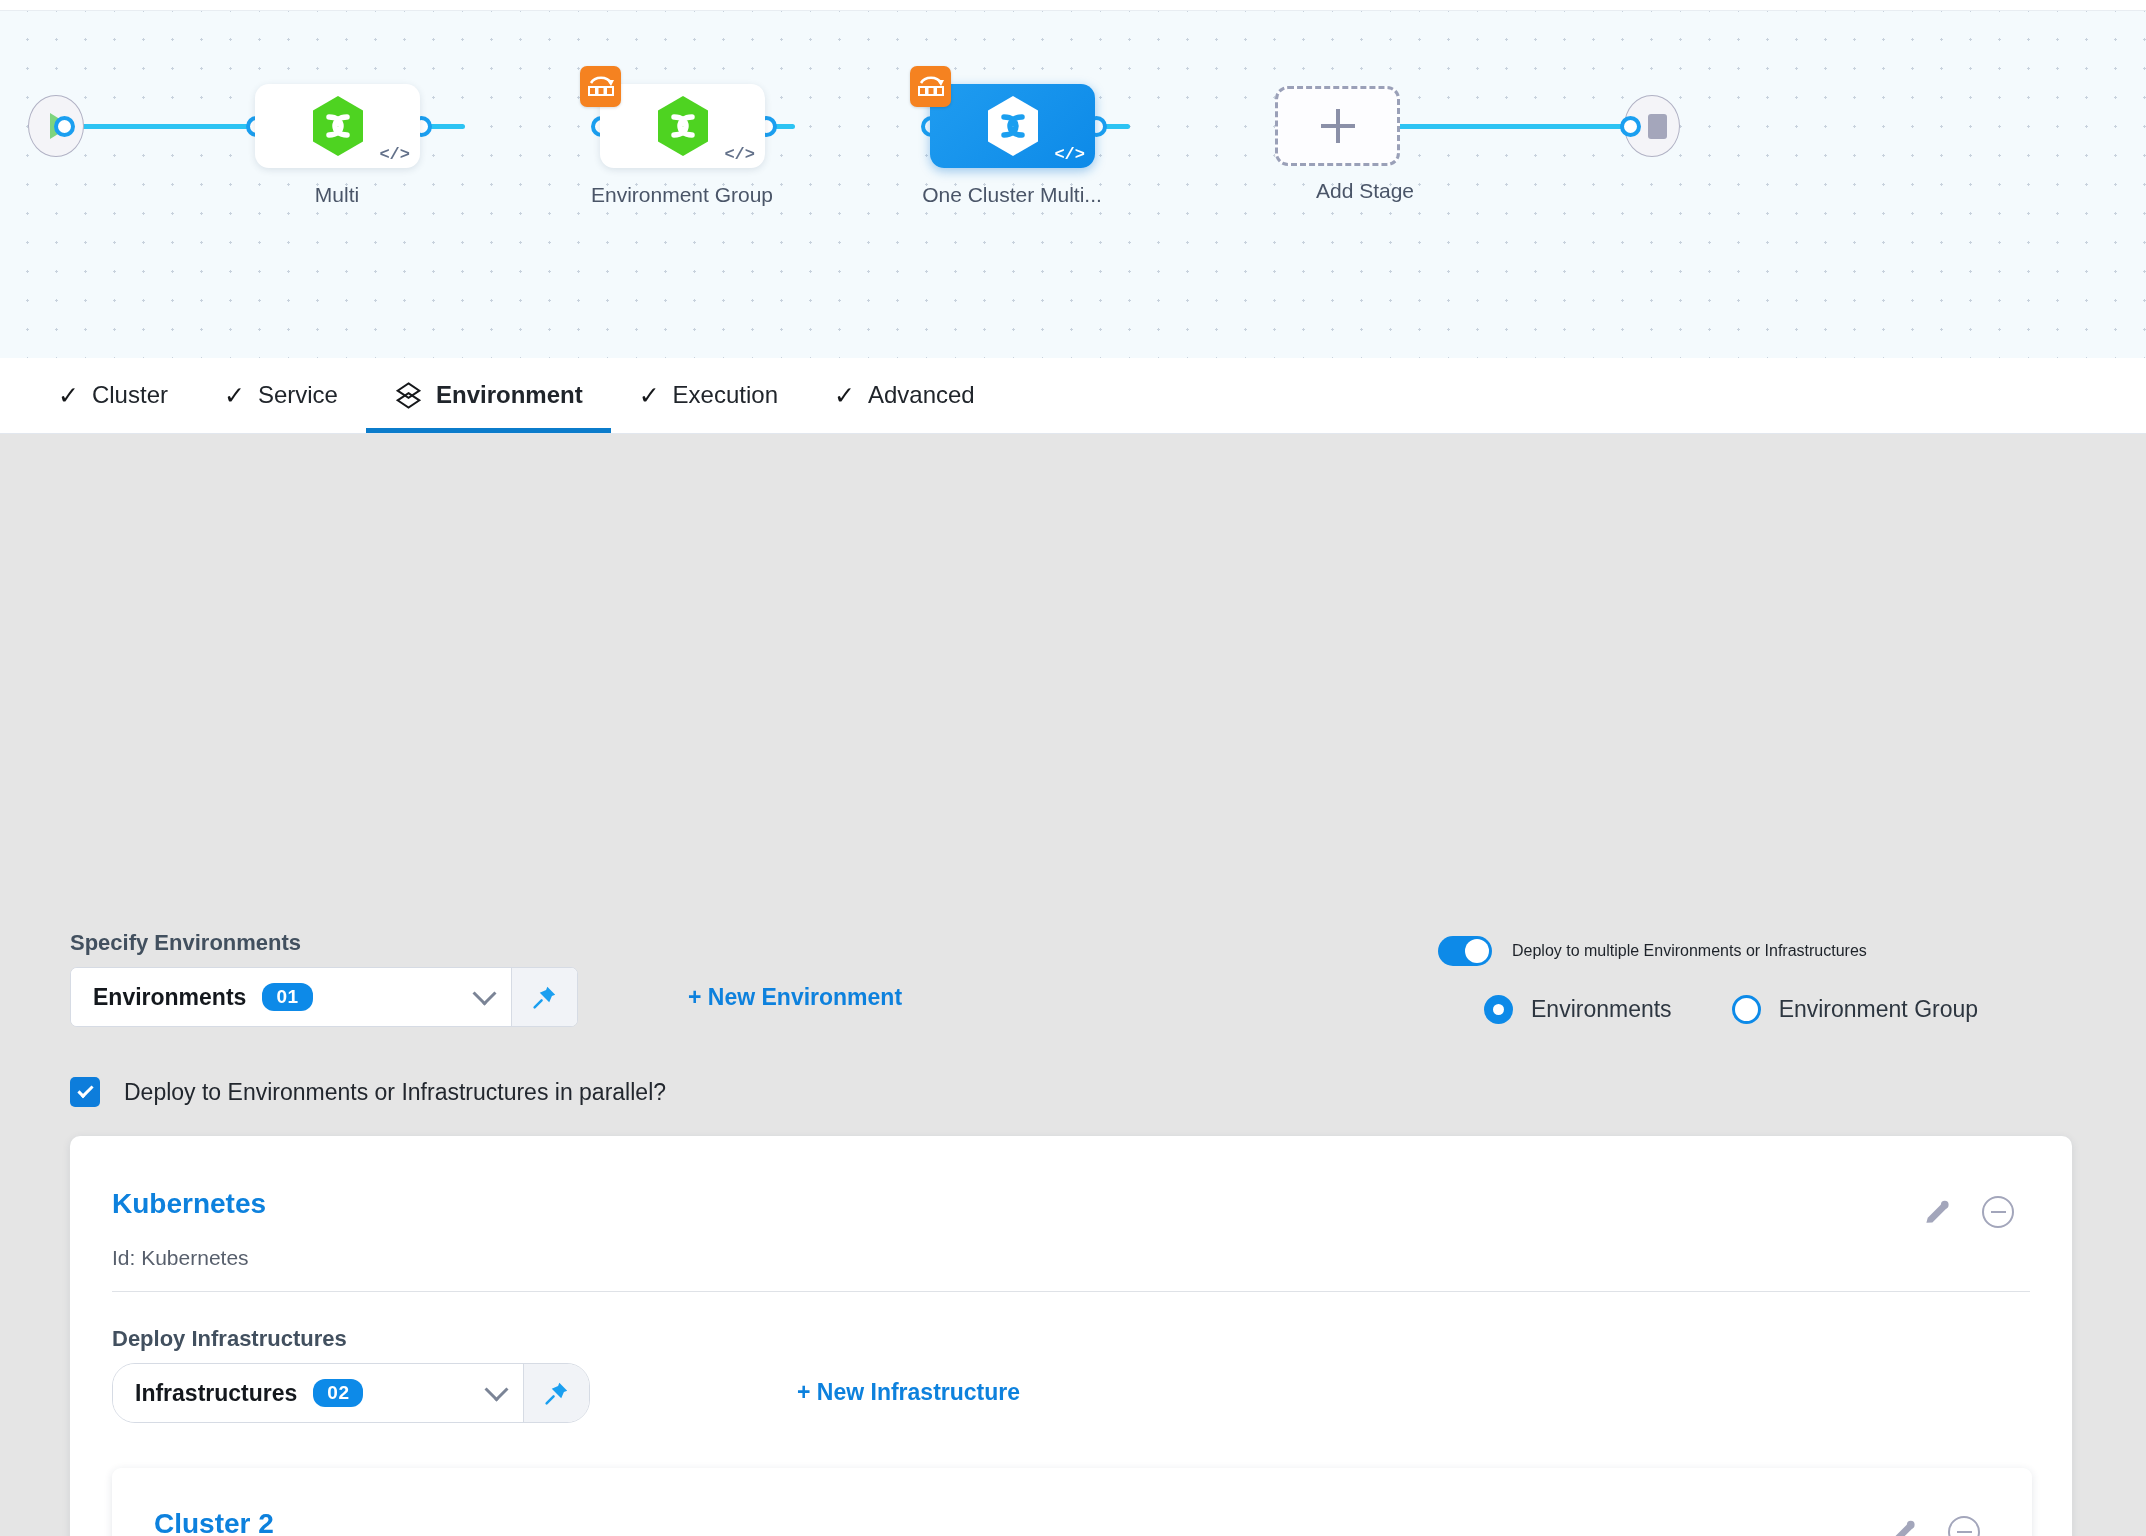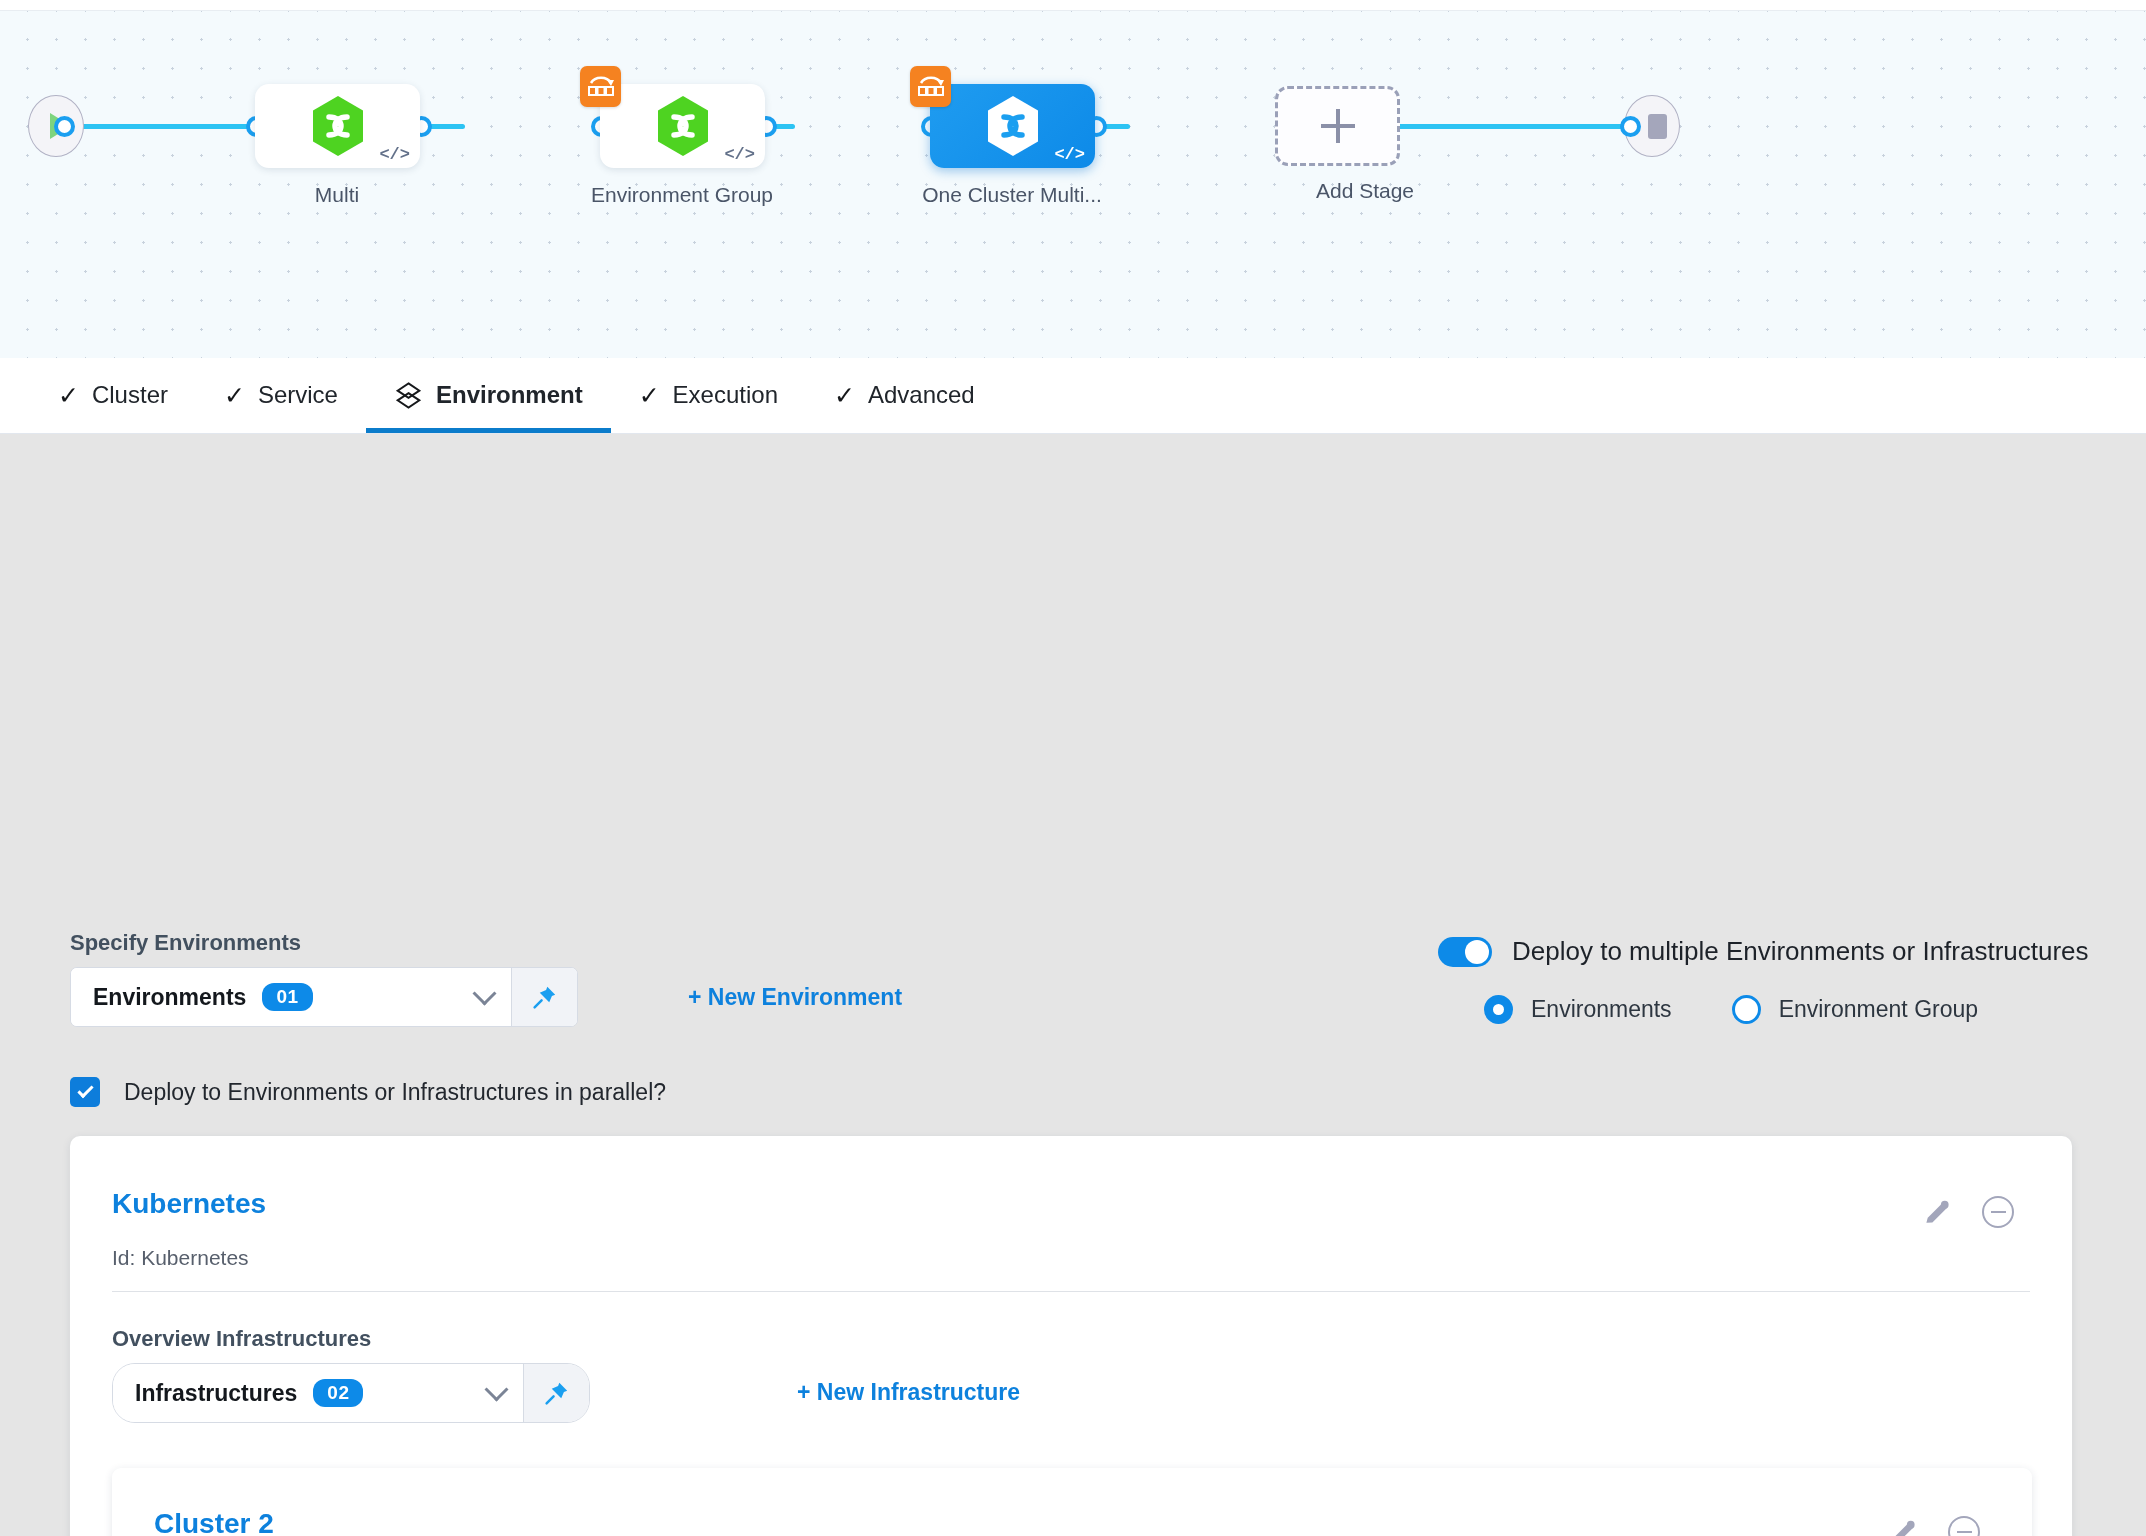--- a/index.html
+++ b/index.html
@@ -252,21 +252,21 @@
     position: relative;
     flex: none;
   }
   .toggle .knob {
     position: absolute;
     width: 24px; height: 24px;
     border-radius: 50%;
     background: #ffffff;
     top: 3px; right: 3px;
   }
-  .toggle-label { font-size: 26px; color: #1d2229; }
+  .toggle-label { font-size: 16px; color: #1d2229; }
 
   .radio-row { display: flex; align-items: center; gap: 18px; }
   .radio {
     width: 29px; height: 29px;
     border-radius: 50%;
     border: 3px solid #0d8ae8;
     background: #ffffff;
     position: relative;
     flex: none;
   }
@@ -516,21 +516,21 @@
         <path d="M3.5 20.5 L4.6 16.6 L16.2 5 L19.9 8.7 L8.3 20.3 Z" fill="#a3a6bb"></path>
         <circle cx="18.2" cy="6.1" r="3.1" fill="#a3a6bb"></circle>
       </svg>
       <span class="minus-circle">
           <span></span>
         </span>
     </div>
 
     <div class="divider" style="left:42px; right:42px; top:155px;"></div>
 
-    <div style="position:absolute; left:42px; top:190px;" class="section-label">Overview Infrastructures</div>
+    <div style="position:absolute; left:42px; top:190px;" class="section-label">Deploy Infrastructures</div>
 
     <div class="dropdown" style="position:absolute; left:42px; top:227px; width:478px;border-radius:23px;">
       <div class="dd-main">
         <span class="dd-text">Infrastructures</span>
         <span class="dd-count">02</span>
         <span class="chev"></span>
       </div>
       <div class="pin-btn">
         <svg width="27" height="27" viewBox="0 0 24 24">
           <path d="M14.5 2.5 L21.5 9.5 L18.6 10.6 L16.2 16.2 L7.8 7.8 L13.4 5.4 Z" fill="#1b9ff0"></path>

